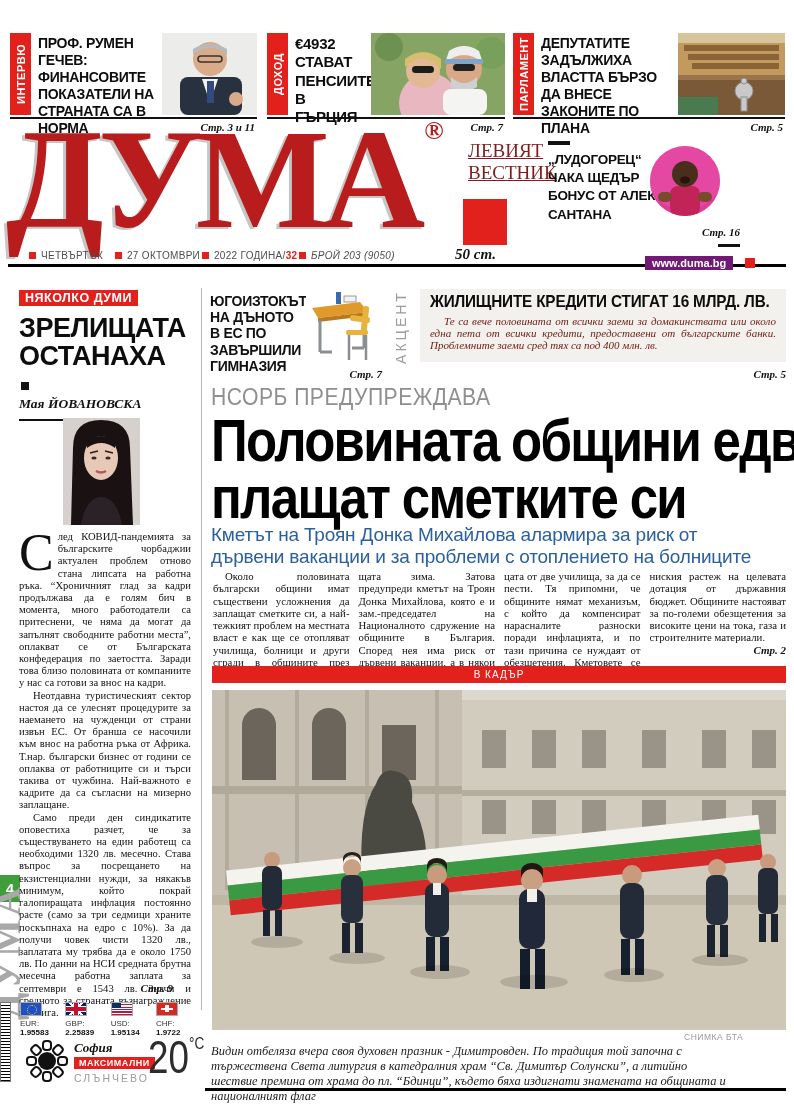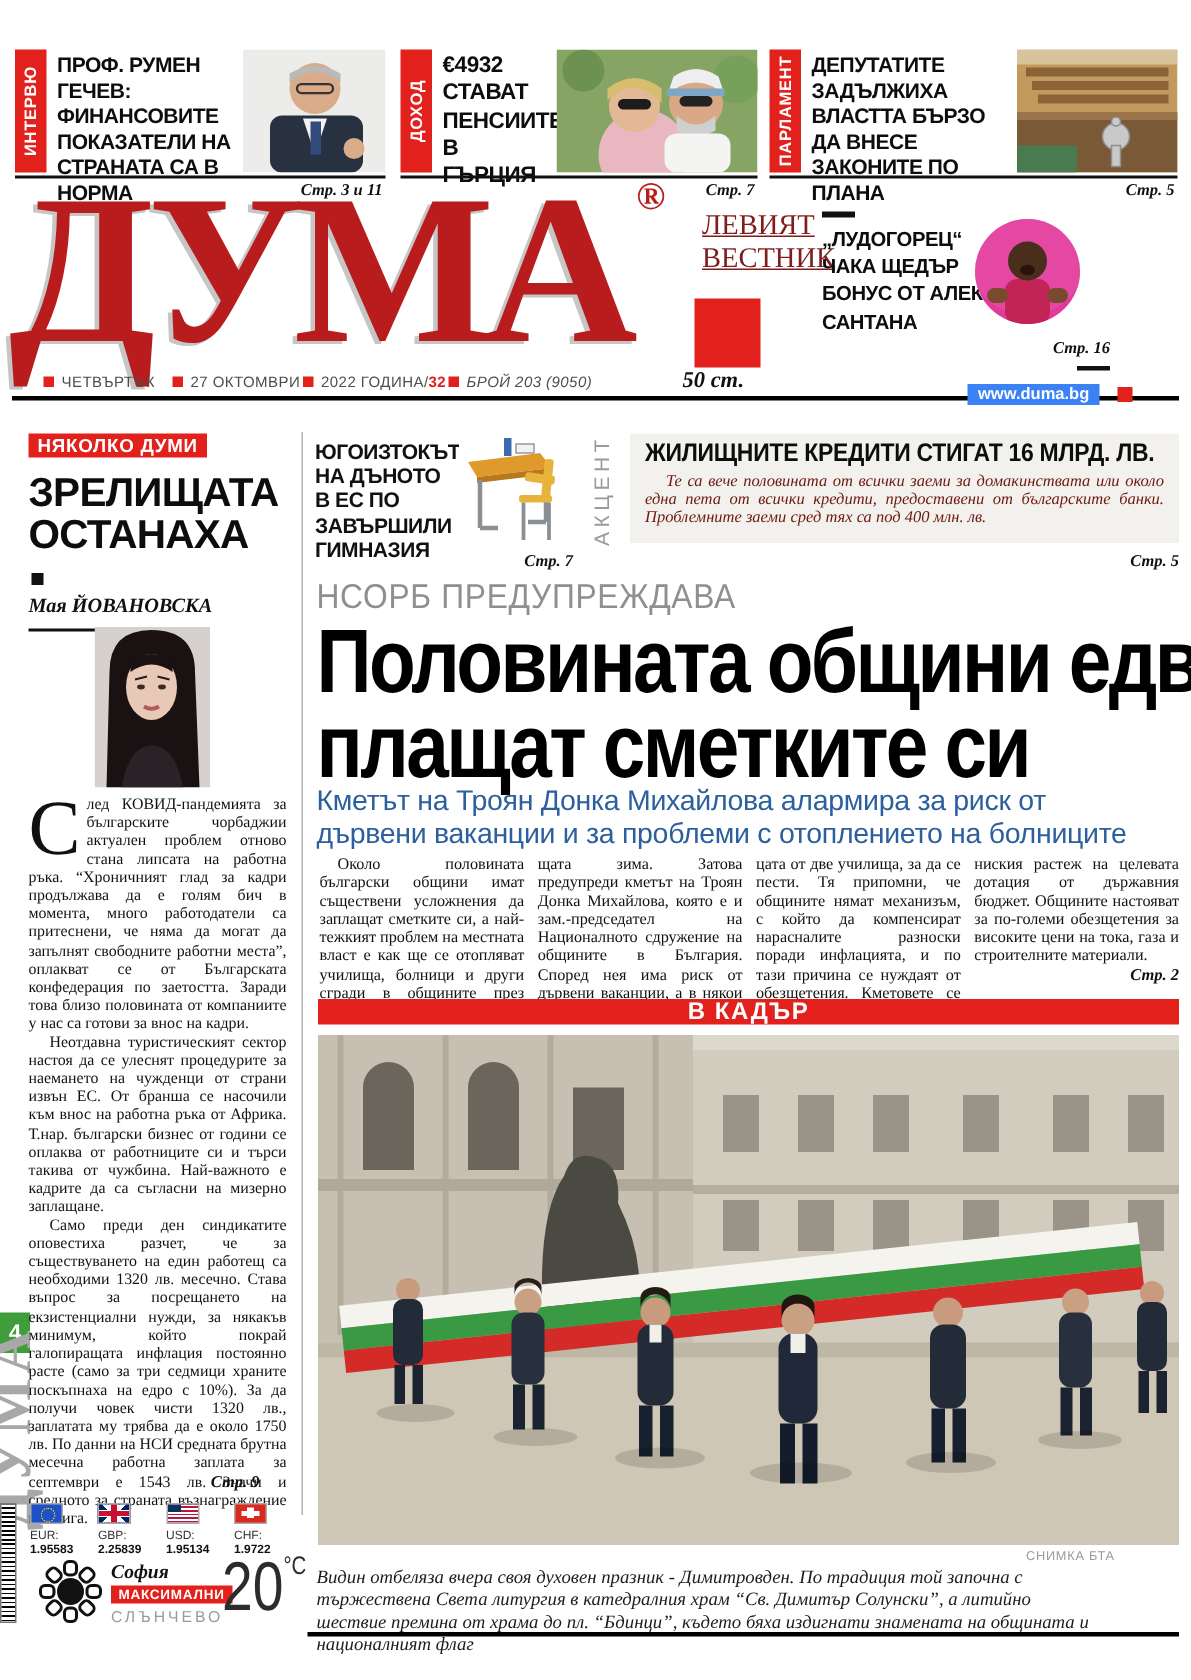--- a/index.html
+++ b/index.html
@@ -38,21 +38,21 @@
   #ludo-photo{position:absolute;left:650px;top:146px;width:70px;height:70px;border-radius:50%;overflow:hidden;}
   #ludo-page{position:absolute;left:660px;top:222px;width:80px;text-align:right;}
   #ludo-page .dash2{width:22px;height:3px;background:#111;margin:4px 0 0 auto;}
   
   #dateline{position:absolute;left:29px;top:250px;font-family:"Liberation Sans",sans-serif;
             font-size:10px;color:#4d4d4d;letter-spacing:.3px;}
   #dateline .item{position:absolute;top:0;white-space:nowrap;}
   .sq{display:inline-block;width:7px;height:7px;background:var(--red);margin-right:5px;}
   #price{position:absolute;left:455px;top:246px;font-weight:bold;font-style:italic;font-size:15px;}
   #rule-top{position:absolute;left:8px;right:8px;top:264px;border-top:3px solid #000;}
-  #site-box{position:absolute;left:645px;top:256px;background:#3b82f6;color:#fff;
+  #site-box{position:absolute;left:645px;top:256px;background:#701a75;color:#fff;
             font-family:"Liberation Sans",sans-serif;font-weight:bold;font-size:11px;padding:1px 7px;}
   #site-red{position:absolute;left:745px;top:258px;width:10px;height:10px;background:var(--red);}
   
   #folio-box{position:absolute;left:0;top:875px;width:20px;height:27px;background:#3f9e3a;color:#fff;
              font-family:"Liberation Sans",sans-serif;font-weight:bold;font-size:15px;
              display:flex;align-items:center;justify-content:center;}
   #vlogo{position:absolute;left:-17px;top:900px;height:120px;writing-mode:vertical-rl;
          transform:rotate(180deg);font-family:"Liberation Serif",serif;font-weight:bold;
          font-size:40px;color:#a8a8a8;letter-spacing:3px;}
   #barcode{position:absolute;left:0;top:1002px;width:9px;height:78px;
@@ -130,21 +130,21 @@
   #headline{position:absolute;left:211px;top:412px;width:118%;font-family:"Liberation Sans",sans-serif;
             font-weight:bold;font-size:60px;line-height:.95;letter-spacing:-2px;color:#000;
             transform:scaleX(.85);transform-origin:left top;}
   #subhead{position:absolute;left:211px;top:524px;width:560px;font-family:"Liberation Sans",sans-serif;
            font-size:19px;line-height:1.15;color:var(--blue);letter-spacing:-.2px;}
   #lead-cols{position:absolute;left:213px;top:570px;width:573px;display:flex;gap:9px;}
   .lcol{flex:1;font-size:10.8px;line-height:12.3px;text-align:justify;}
   .lcol.indent{text-indent:12px;}
   #lead-page{text-align:right;margin-top:0;}
   #vkadar{position:absolute;left:212px;top:666px;width:574px;height:17px;background:var(--red);
-          color:#fff;font-family:"Liberation Sans",sans-serif;font-weight:bold;font-size:16px;
+          color:#fff;font-family:"Liberation Sans",sans-serif;font-weight:normal;font-size:10px;
           letter-spacing:1px;display:flex;align-items:center;justify-content:center;}
   #photo{position:absolute;left:212px;top:690px;width:574px;height:340px;overflow:hidden;background:#cfc9bc;}
   #credit{position:absolute;left:684px;top:1032px;font-family:"Liberation Sans",sans-serif;
           font-size:8.5px;color:#9a9a9a;letter-spacing:.5px;}
   #caption{position:absolute;left:211px;top:1044px;width:520px;font-style:italic;font-size:12.5px;
            line-height:1.2;color:#1c1c1c;}
   #rule-bottom{position:absolute;left:205px;top:1088px;width:581px;border-top:3px solid #000;}
 </style>
 </head>
 <body>

